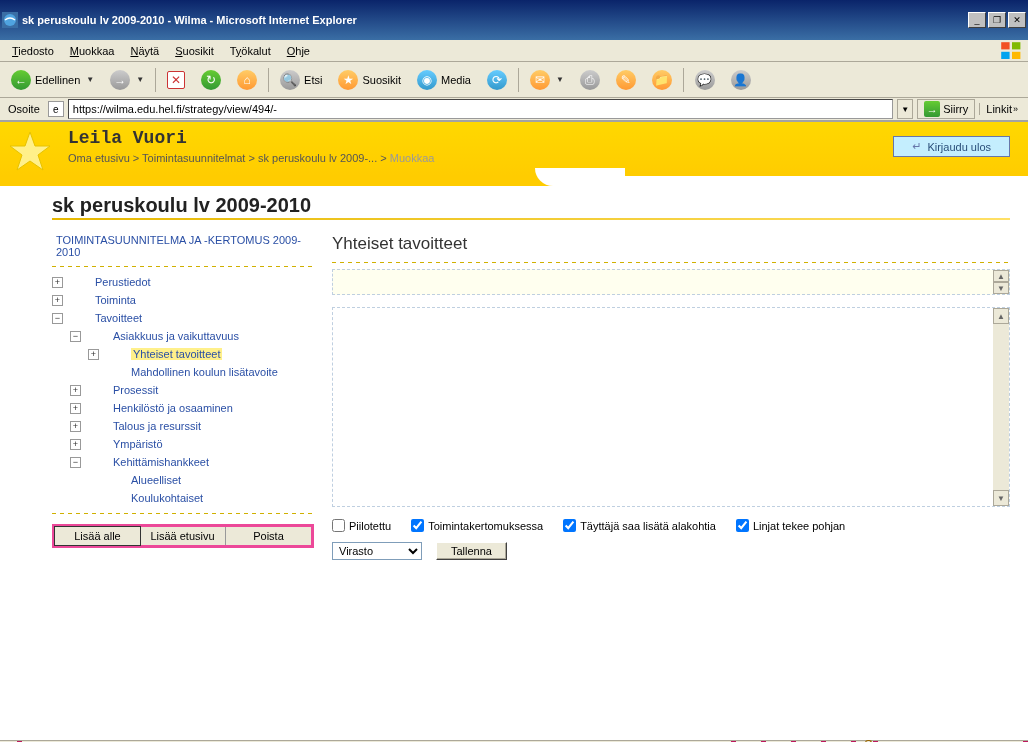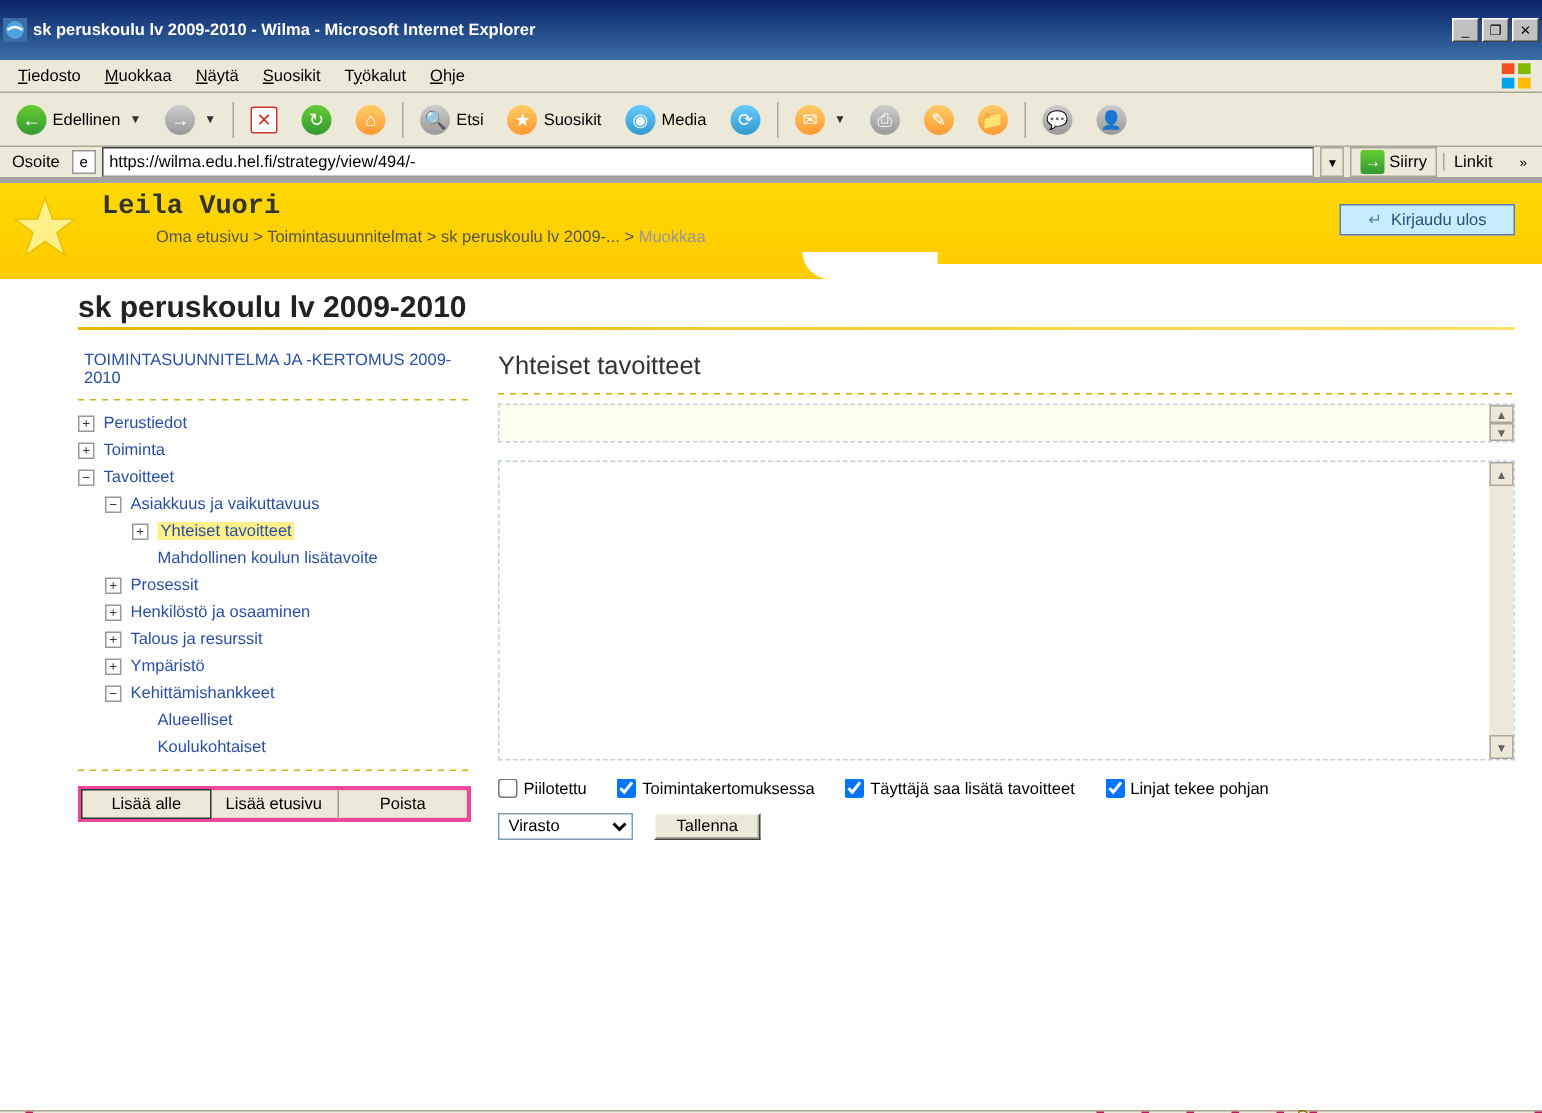--- a/index.html
+++ b/index.html
@@ -27,38 +27,38 @@
 .tb-icon.refresh { background: linear-gradient(to bottom, #6c3, #393); }
 .tb-icon.home { background: linear-gradient(to bottom, #fc6, #f93); }
 .tb-icon.star { background: linear-gradient(to bottom, #fc6, #f93); }
 .tb-icon.globe { background: linear-gradient(to bottom, #6cf, #39c); }
 .tb-icon.mail { background: linear-gradient(to bottom, #fc6, #f93); }
 .tb-icon.print { background: linear-gradient(to bottom, #ccc, #999); }
 .tb-icon.folder { background: linear-gradient(to bottom, #fc6, #f93); }
 .tb-icon.msn { background: linear-gradient(to bottom, #ccc, #999); }
 .tb-chevron { font-size: 8px; margin-left: 2px; color: #333; }
 
-.addressbar { background: #ece9d8; height: 24px; display: flex; align-items: center; padding: 0 4px; gap: 4px; border-bottom: 4px solid #a3a3a3; }
+.addressbar { background: #ece9d8; height: 24px; display: flex; align-items: center; padding: 0 4px; gap: 4px; border-bottom: 2px solid #a3a3a3; }
 .addr-label { padding: 0 4px; }
 .addr-icon { width: 16px; height: 16px; background: #fff; border: 1px solid #999; display: inline-flex; align-items: center; justify-content: center; font-size: 10px; }
 .addr-input { flex: 1; height: 20px; background: #fff; border: 1px inset #999; padding: 0 4px; font-size: 11px; display: flex; align-items: center; }
 .addr-drop { width: 16px; height: 20px; background: #ece9d8; border: 1px solid #aca899; display: flex; align-items: center; justify-content: center; font-size: 8px; cursor: pointer; }
 .addr-go { display: inline-flex; align-items: center; gap: 3px; padding: 1px 6px; border: 1px solid #aca899; cursor: pointer; }
 .go-icon { width: 16px; height: 16px; background: linear-gradient(to bottom, #6c3, #393); border-radius: 2px; color: #fff; display: flex; align-items: center; justify-content: center; font-size: 11px; }
-.addr-links { padding: 0 6px; border-left: 1px solid #aca899; cursor: pointer; display: flex; align-items: center; gap: 18px; }
+.addr-links { padding: 0 6px; border-left: 1px solid #aca899; cursor: pointer; display: flex; align-items: center; gap: 1px; }
 
 
 .page { height: calc(742px - 22px - 22px - 36px - 24px - 20px); overflow: auto; background: #fff; position: relative; }
 
 .header-band { background: linear-gradient(to bottom, #ffd800, #ffcc00); height: 54px; position: relative; display: flex; align-items: flex-start; padding: 0 0 0 12px; }
 .star-shape { position: absolute; left: 8px; top: 8px; width: 44px; height: 44px; }
 .star-shape svg { width: 100%; height: 100%; }
 .header-text { margin-left: 56px; margin-top: 6px; }
 .user-name { font-size: 18px; font-weight: bold; color: #333; font-family: Liberation Mono, monospace; }
-.breadcrumb { font-size: 11px; color: #555; margin-top: 4px; margin-left: 36px; }
+.breadcrumb { font-size: 11px; color: #555; margin-top: 4px; }
 .breadcrumb .active { color: #999; }
 .logout-btn { position: absolute; right: 18px; top: 14px; background: #c4eefe; border: 1px solid #67a; padding: 3px 18px; color: #2a4f7a; font-size: 11px; display: flex; align-items: center; gap: 6px; cursor: pointer; }
 .logout-icon { color: #67a; font-size: 11px; }
 
 .swoop { height: 10px; background: linear-gradient(to right, #ffcc00 55%, #fff 56%); position: relative; }
 .swoop::after { content: ""; position: absolute; left: 52%; top: -8px; width: 90px; height: 18px; background: #fff; border-radius: 0 0 0 40px; }
 
 .content-wrap { padding: 8px 18px 20px 52px; }
 .page-title { font-family: Verdana, sans-serif; font-size: 20px; font-weight: bold; color: #222; display: inline-block; margin-right: 14px; margin-bottom: 2px; }
 .tabs-row { display: inline-flex; gap: 6px; vertical-align: bottom; }
@@ -67,21 +67,21 @@
 .gold-line { height: 2px; background: linear-gradient(to right, #e6b800, #ffe066); margin-top: -1px; margin-bottom: 14px; }
 .gold-line.thin { height: 1px; background: repeating-linear-gradient(to right, #d0b000 0 4px, transparent 4px 8px); margin: 6px 0; }
 
 .main-cols { display: flex; gap: 18px; align-items: flex-start; }
 .sidebar { width: 262px; }
 .sidebar-title { color: #2a4fa5; font-size: 11px; font-weight: normal; margin-bottom: 8px; padding: 0 4px; }
 .tree { font-size: 11px; }
 .tree-node { display: flex; align-items: center; padding: 3px 0; cursor: pointer; }
 .tree-toggle { width: 11px; height: 11px; border: 1px solid #999; display: inline-flex; align-items: center; justify-content: center; font-size: 9px; line-height: 1; margin-right: 6px; background: #fff; color: #333; }
 .tree-toggle.blank { border: none; background: none; }
-.tree-label { color: #2a4fa5; }
+.tree-label { color: #2a4fa5; margin-left: 26px; }
 .tree-label.selected { background: #fff08a; padding: 0 2px; }
 .indent-1 { padding-left: 18px; }
 .indent-2 { padding-left: 36px; }
 
 .sidebar-buttons { display: flex; margin-top: 10px; border: 3px solid #ec4899; }
 .sb-btn { flex: 1; text-align: center; padding: 3px 0; background: #ece9d8; border-right: 1px solid #999; cursor: pointer; font-size: 11px; }
 .sb-btn:last-child { border-right: none; }
 .sb-btn.active { border: 1px solid #333; margin: -1px; z-index: 1; position: relative; }
 
 .editor-col { flex: 1; }
@@ -338,21 +338,21 @@
           <label class="cb-item">
               <input type="checkbox" style="">
               <span>Piilotettu</span>
             </label>
           <label class="cb-item">
               <input type="checkbox" checked="" style="">
               <span>Toimintakertomuksessa</span>
             </label>
           <label class="cb-item">
               <input type="checkbox" checked="" style="">
-              <span>Täyttäjä saa lisätä tavoitteet</span>
+              <span>Täyttäjä saa lisätä alakohtia</span>
             </label>
           <label class="cb-item">
               <input type="checkbox" checked="" style="">
               <span>Linjat tekee pohjan</span>
             </label>
         </div>
 
         <div class="bottom-row">
           <select class="level-select">
             <option>Virasto</option>

